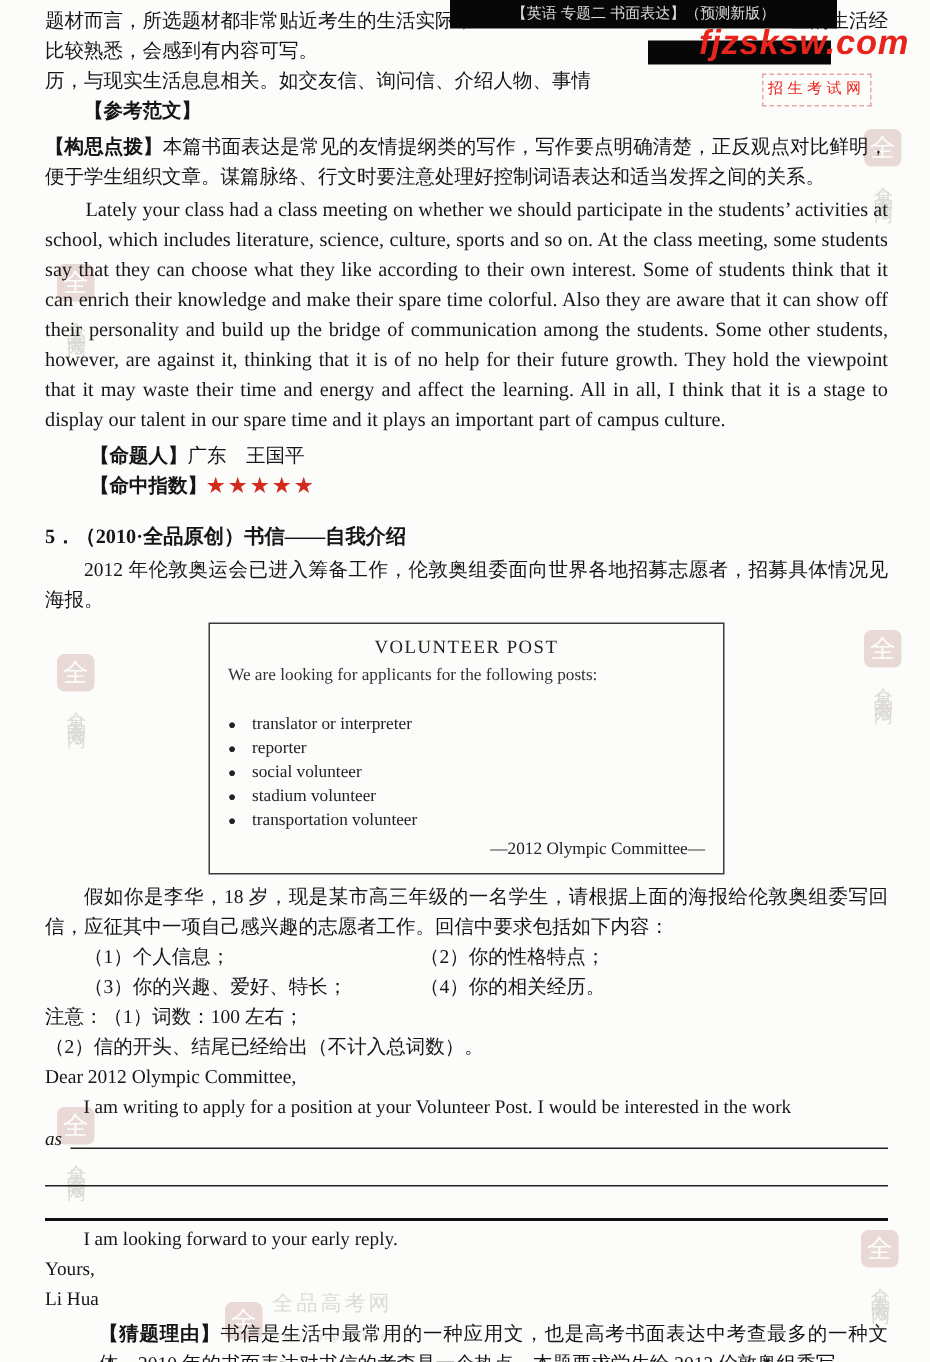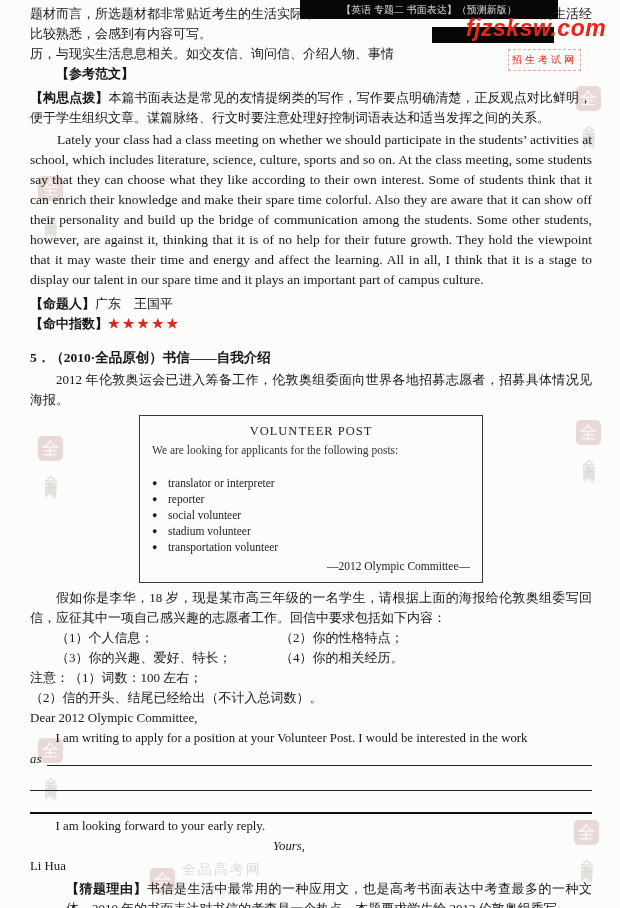--- a/index.html
+++ b/index.html
@@ -9,21 +9,21 @@
     font-family:"Liberation Serif","DejaVu Serif",serif;
     color:#161616; font-size:13px; line-height:20px;
   }
   .content { position:relative; z-index:1; padding:4px 28px 0 30px; }
   p { margin:0; }
   .cn { text-align:justify; }
   .indent { text-indent:2em; }
   b.lbl { font-weight:bold; }
   .line1 { display:flex; justify-content:space-between; }
   .essay { font-size:13.5px; line-height:20px; text-align:justify; text-indent:2em; margin:2px 0 4px; }
-  .meta-line { margin-top:0; }
+  .meta-line { margin-top:0;margin-left:30px; }
   .stars { color:#d42a1e; letter-spacing:3px; font-weight:bold; }
   .h5 { font-weight:bold; font-size:13.5px; margin:14px 0 2px; }
   
   .poster { width:318px; margin:5px auto 5px; border:1px solid #3a3a3a; padding:7px 12px 8px;
             font-size:11.5px; line-height:16px; color:#222; }
   .poster-title { text-align:center; font-size:12.5px; letter-spacing:1px; margin-bottom:3px;font-family:Liberation Serif, serif; }
   .poster-lead { margin-bottom:17px; color:#333; }
   .poster-item { display:flex; }
   .poster-bullet { width:16px; font-size:9px; line-height:16px; }
   .poster-sign { text-align:right; margin-top:3px; }
@@ -31,21 +31,21 @@
   .pts-row { display:flex; }
   .pt-left { margin-left:26px; width:224px; }
   
   .letter-open { white-space:nowrap; font-size:12.8px; text-indent:2em; }
   .as-line { display:flex; align-items:flex-end; height:21px; font-size:12.8px; }
   .as-word { padding-right:6px;font-style:italic; }
   .as-fill { flex:1; border-bottom:1px solid #222; margin-bottom:3px; }
   .blank-rule { height:21px; border-bottom:1px solid #222; }
   .blank-rule.dark { border-bottom:2px solid #101010; }
   .closing { text-indent:2em; margin-top:2px; font-size:12.8px; }
-  .yours { text-align:center; padding-right:44px; font-size:12.8px;font-style:italic; }
+  .yours { text-align:left; padding-right:44px; font-size:12.8px; }
   .lihua { text-align:left; padding-right:38px; font-size:12.8px; }
   .reason { margin-top:3px;margin-left:36px; }
   
   .topbar { position:absolute; z-index:3; left:300px; top:0; width:258px; height:19px;
             background:#070707; color:rgba(255,255,255,.85); font-size:10px; line-height:19px;
             text-align:center; overflow:hidden; white-space:nowrap;
             font-family:"Liberation Sans",sans-serif; }
   .blackbox2 { position:absolute; z-index:2; left:432px; top:27px; width:122px; height:16px; background:#070707; }
   .site-domain { position:absolute; z-index:4; left:466px; top:18px;
                  font-family:"Liberation Sans",sans-serif; font-weight:bold; font-style:italic;

